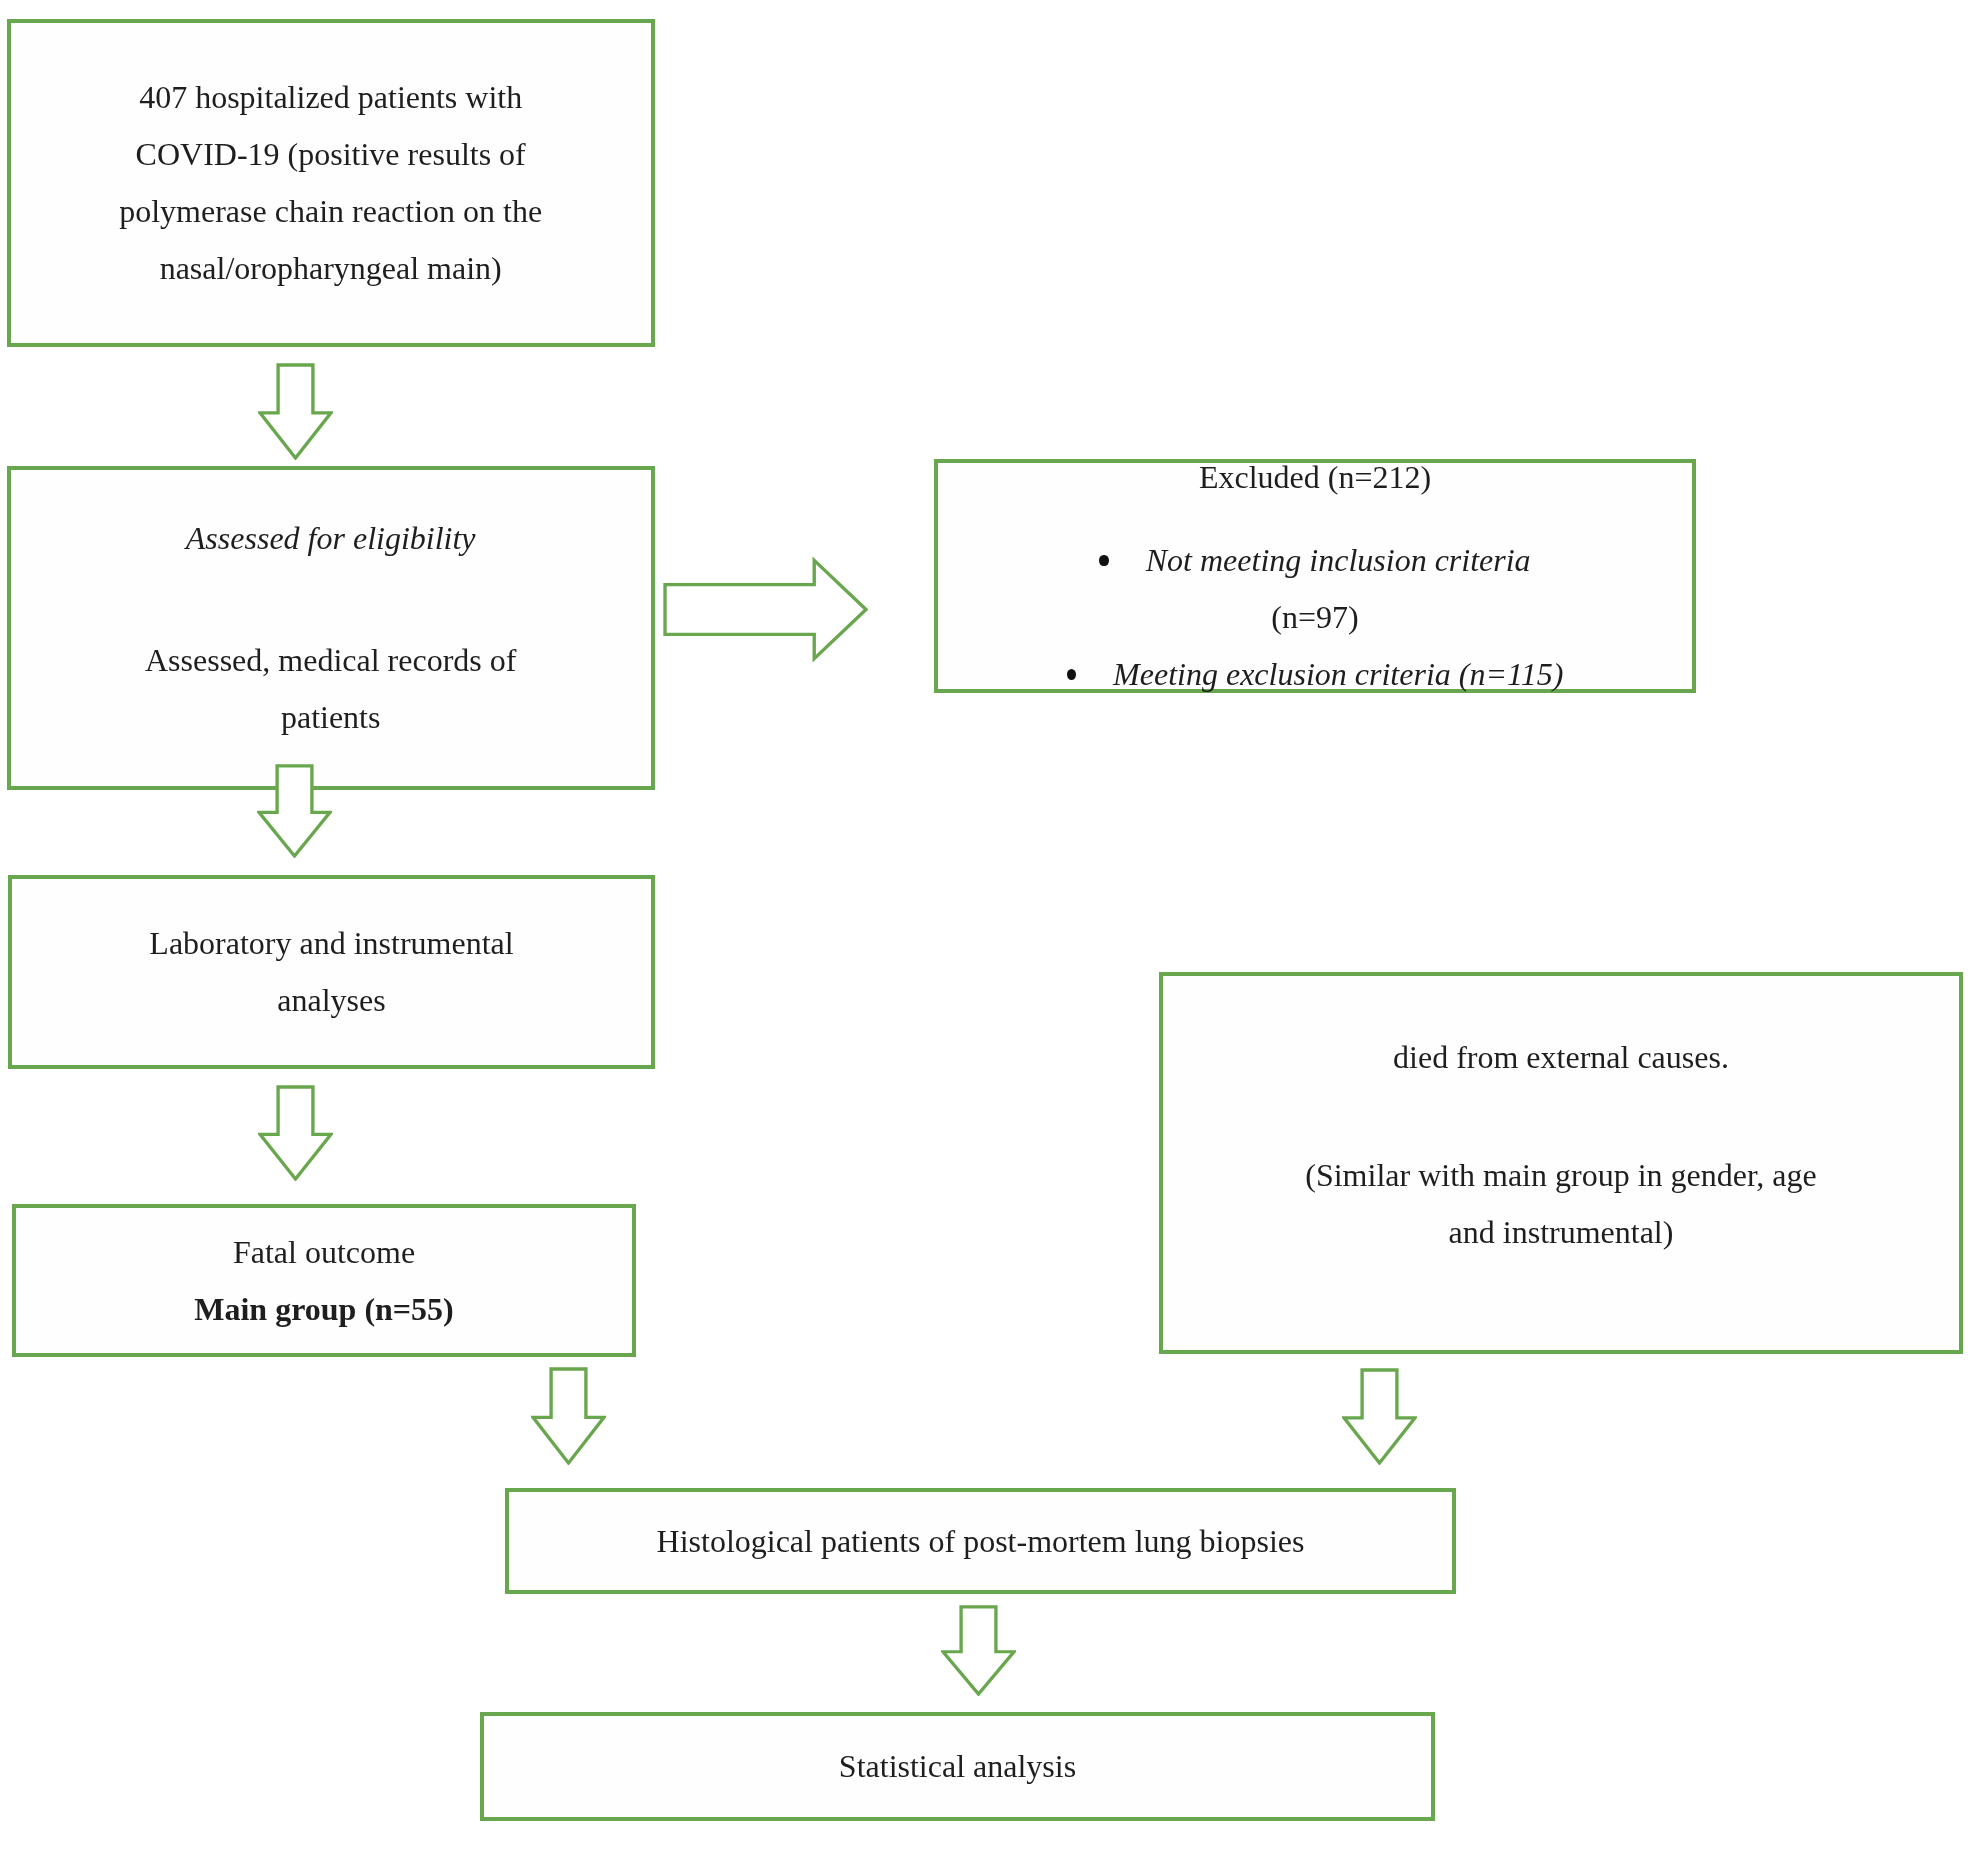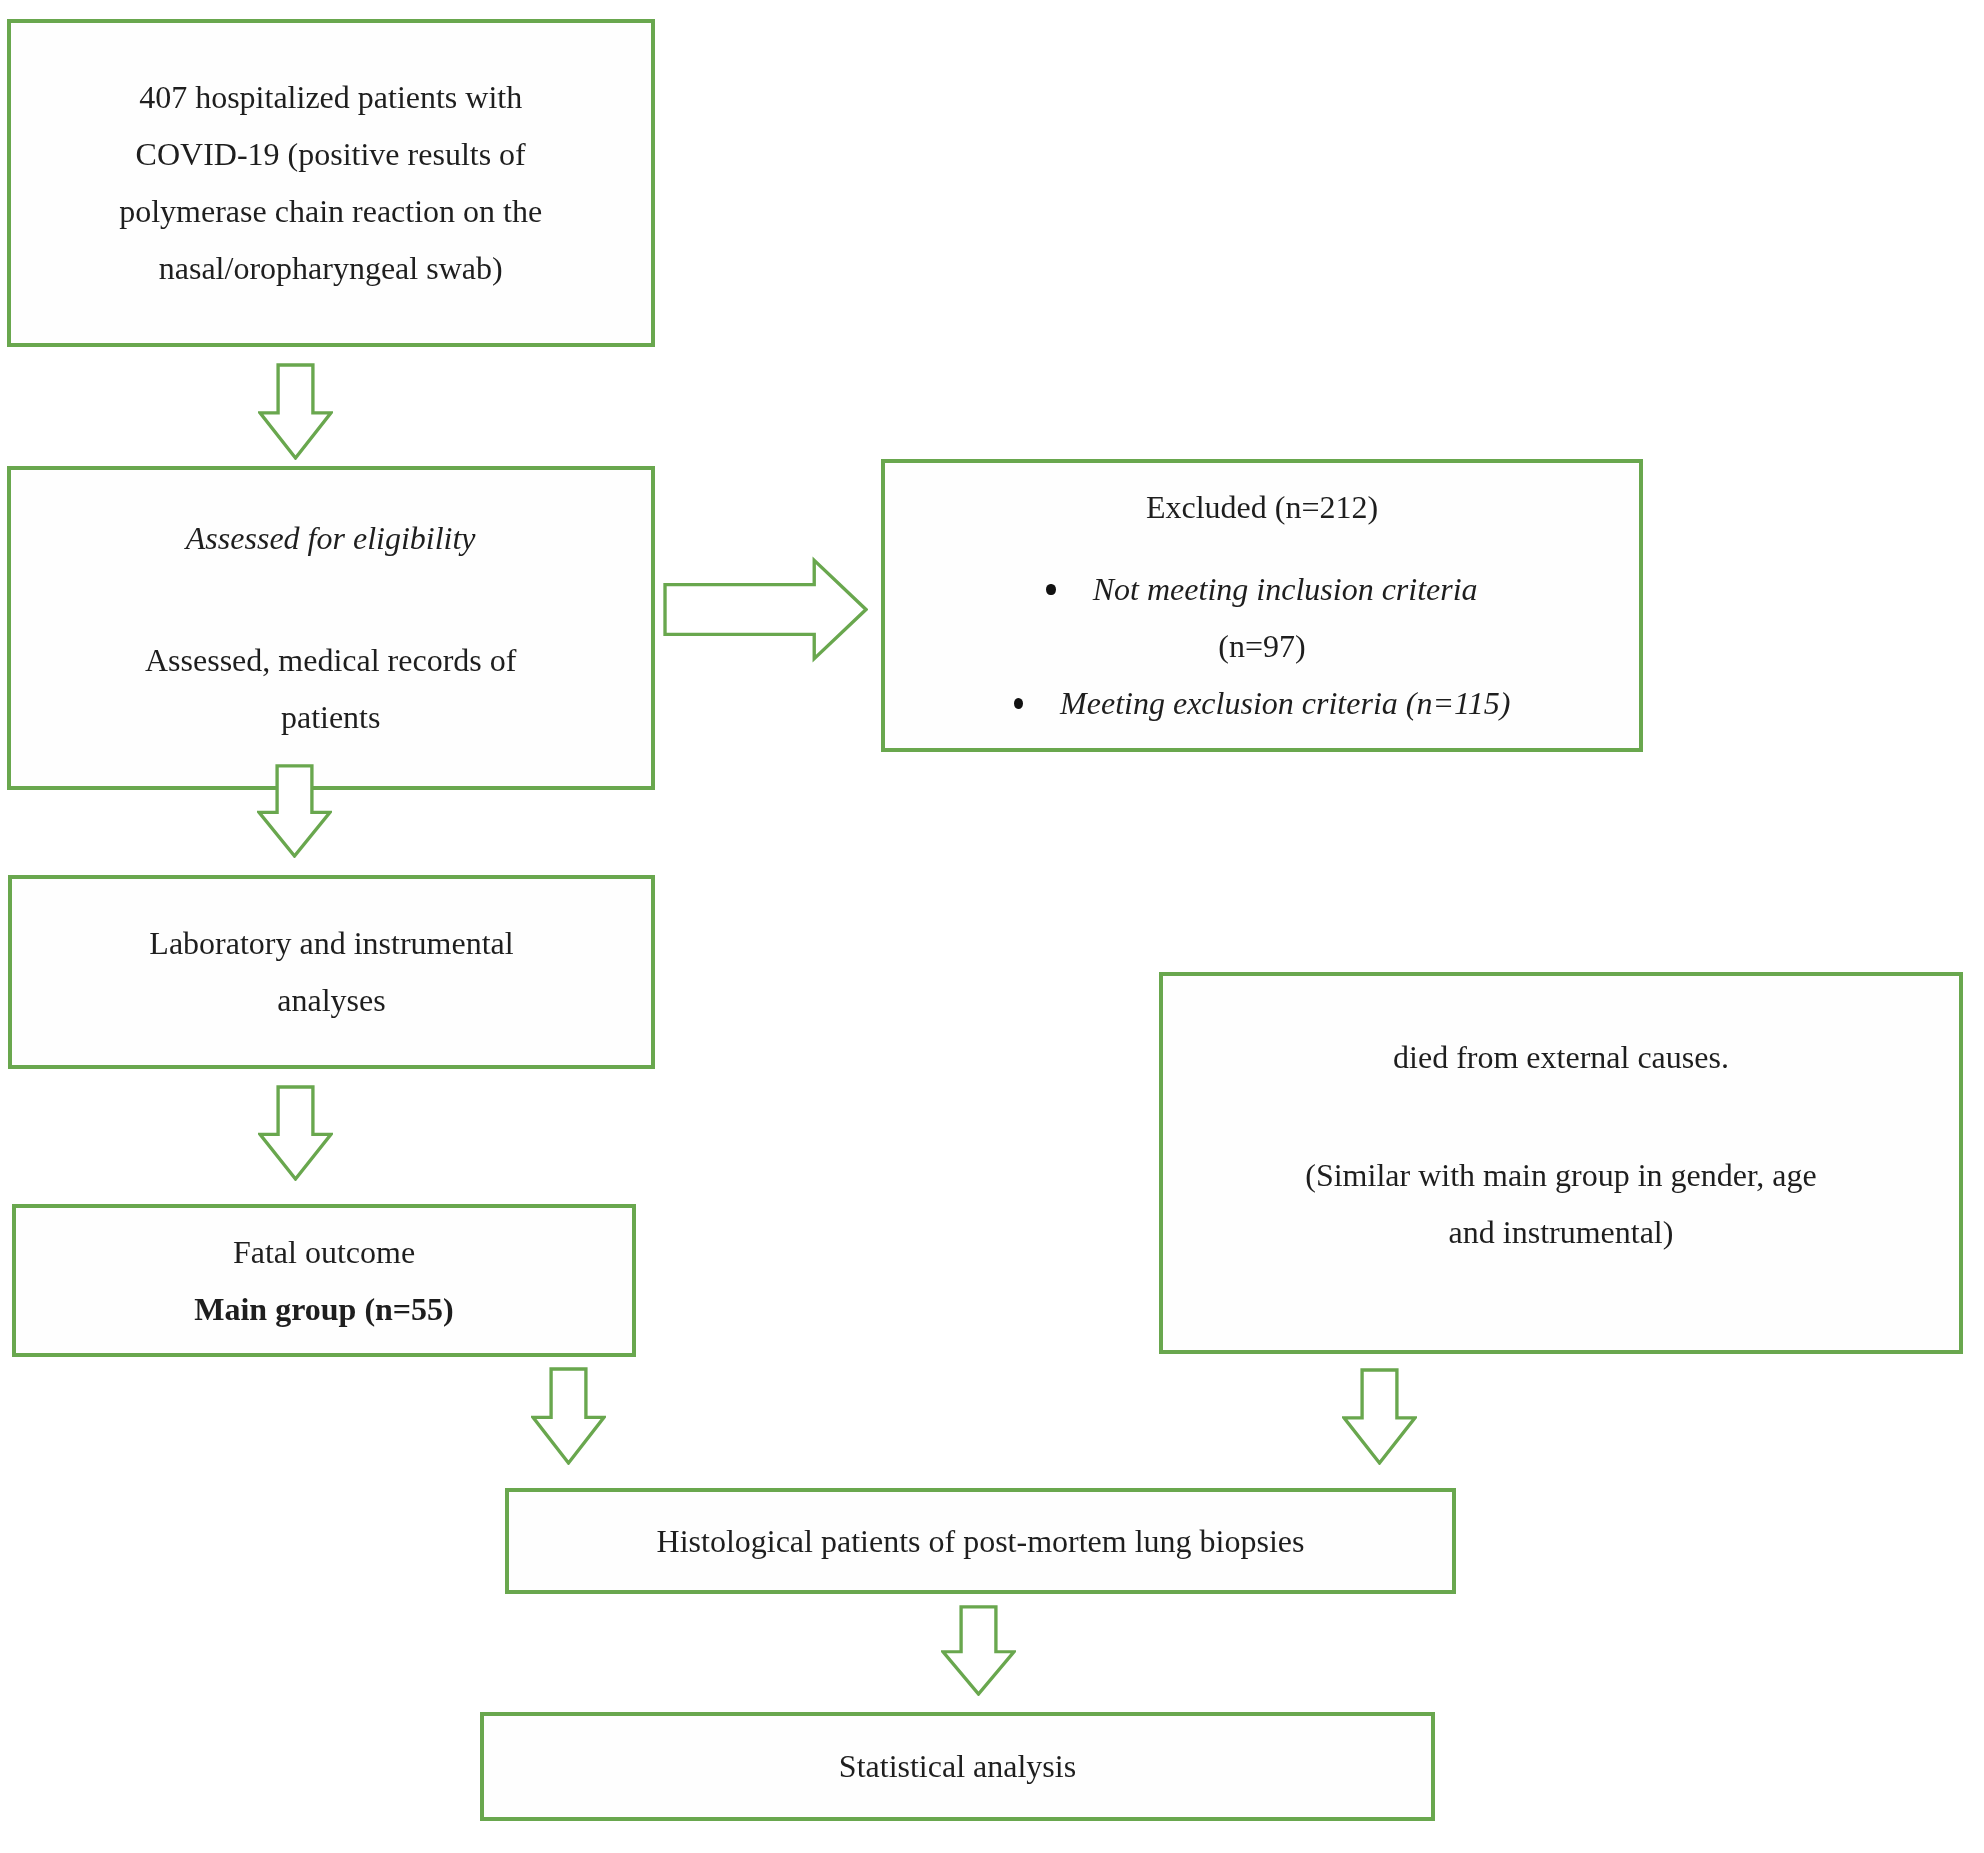--- a/index.html
+++ b/index.html
@@ -49,42 +49,42 @@
 </style>
 </head>
 <body>
 
 <div id="canvas">
 
   <div class="box" style="left:6.7px;top:19px;width:648px;height:328px;">
     <div class="line">407 hospitalized patients with</div>
     <div class="line">COVID-19 (positive results of</div>
     <div class="line">polymerase chain reaction on the</div>
-    <div class="line">nasal/oropharyngeal swab)</div>
+    <div class="line">nasal/oropharyngeal main)</div>
   </div>
 
   <div class="arrow" style="left:258px;top:363px;width:75px;height:97px;">
     <svg viewBox="0 0 112 144" preserveAspectRatio="none">
       <polygon points="30,3 82,3 82,74 109,74 56,141 3,74 30,74" fill="#ffffff" stroke="#69a74e" stroke-width="5"></polygon>
     </svg>
   </div>
 
   <div class="box" style="left:6.7px;top:466px;width:648px;height:324px;">
     <div class="line i title-gap">Assessed for eligibility</div>
     <div class="line">Assessed, medical records of</div>
     <div class="line">patients</div>
   </div>
 
   <div class="arrow" style="left:663px;top:555px;width:205px;height:109px;">
     <svg viewBox="0 0 305 162" preserveAspectRatio="none">
       <polygon points="3,44 225,44 225,8 302,81 225,154 225,118 3,118" fill="#ffffff" stroke="#69a74e" stroke-width="5"></polygon>
     </svg>
   </div>
 
-  <div class="box" style="left:881px;top:459px;width:762px;height:293px;">
+  <div class="box" style="left:934px;top:459px;width:762px;height:234px;">
     <div class="line excl-title">Excluded (n=212)</div>
     <div class="bullet-row">
       <span class="dot"></span>
       <span class="line">Not meeting inclusion criteria</span>
     </div>
     <div class="line">(n=97)</div>
     <div class="bullet-row">
       <span class="dot"></span>
       <span class="line">Meeting exclusion criteria (n=115)</span>
     </div>

